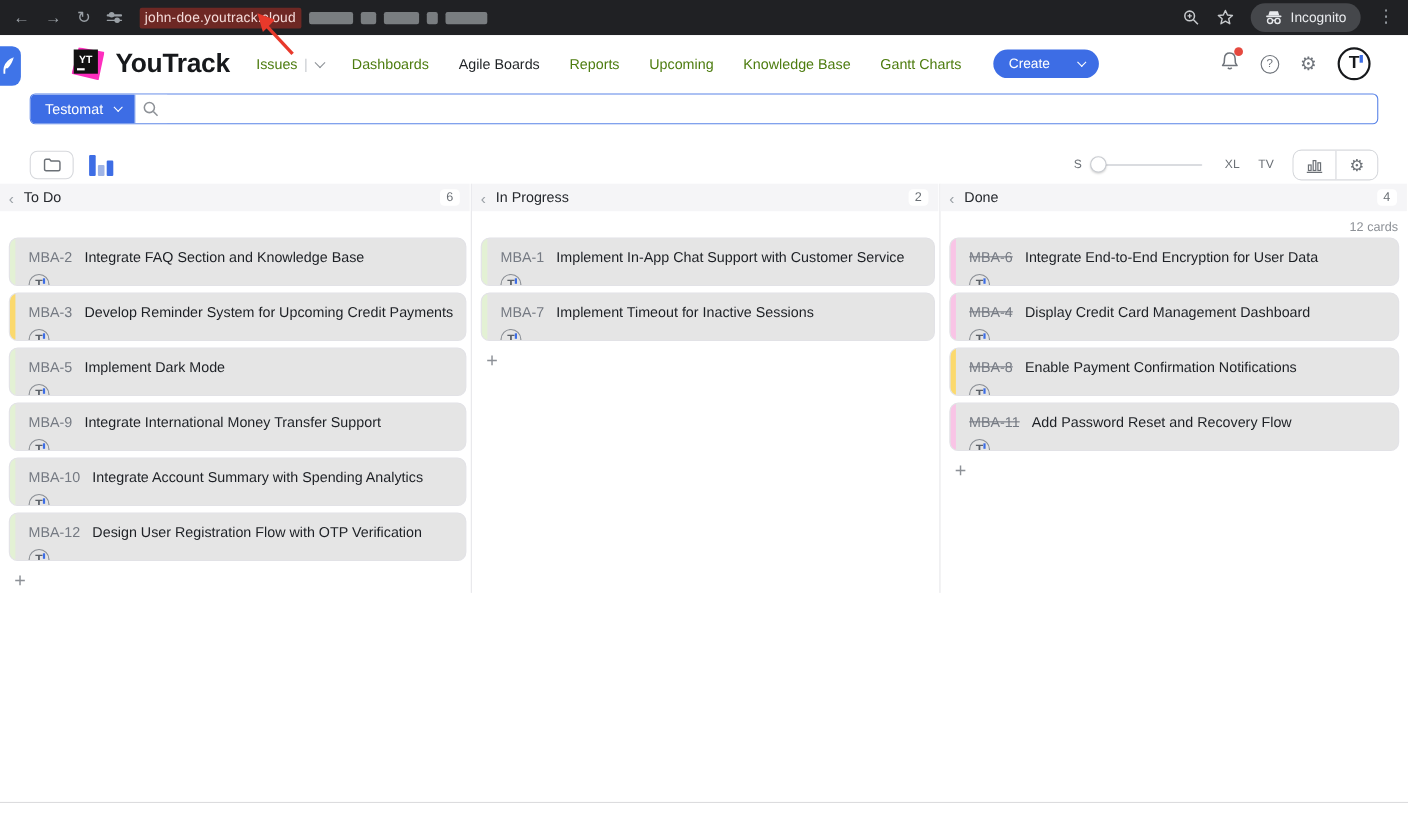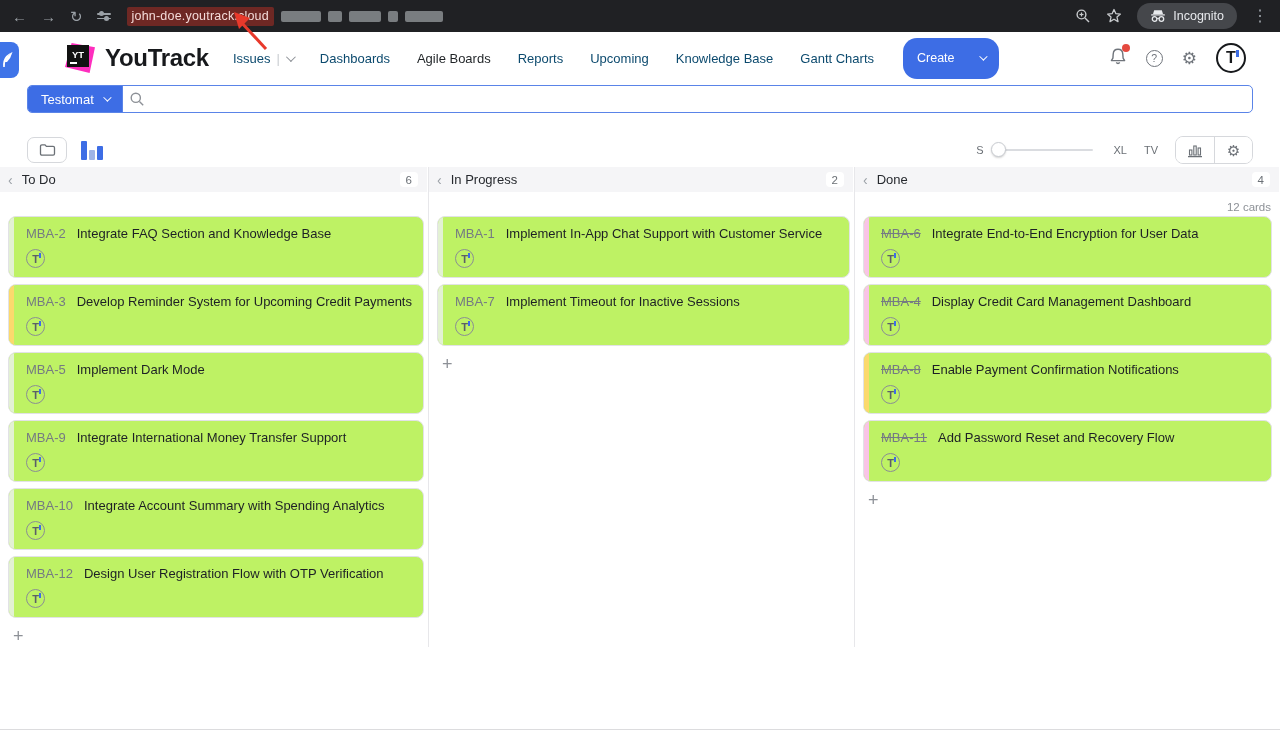--- a/index.html
+++ b/index.html
@@ -30,28 +30,28 @@
   .ext-icon { position:absolute; left:-9px; top:10px; width:28px; height:36px; background:#3f74e8; border-radius:8px;
     display:flex; align-items:center; justify-content:flex-end; padding-right:5px; }
   .yt-logo { display:flex; align-items:center; gap:9px; margin-right:24px; }
   .yt-mark { position:relative; width:32px; height:32px; }
   .yt-burst { position:absolute; inset:1px; background:#fe2ebe; clip-path:polygon(22% 0, 100% 14%, 82% 100%, 0 80%); }
   .yt-badge { position:absolute; left:3px; top:3px; width:22px; height:22px; background:#121212; color:#fff;
     font-size:9.5px; font-weight:bold; display:flex; flex-direction:column; align-items:center; justify-content:center; }
   .yt-badge::after { content:""; width:7px; height:2px; background:#fff; margin-top:2px; align-self:flex-start; margin-left:3px; }
   .yt-name { font-size:24px; font-weight:bold; color:#17191c; letter-spacing:-0.3px; }
   .nav-items { display:flex; align-items:center; gap:27px; font-size:13px; }
-  .nav-link { color:#0c4a6e; cursor:pointer; white-space:nowrap; }
+  .nav-link { color:#4d7c0f; cursor:pointer; white-space:nowrap; }
   .nav-link.active { color:#1f2326;text-align:right; }
   .issues-group { display:flex; align-items:center; gap:6px; }
   .issues-sep { color:#c9ccd1; font-size:13px; }
   .chev { display:inline-block; width:7px; height:7px; border-right:1.5px solid; border-bottom:1.5px solid;
     transform:rotate(45deg) translateY(-2px); }
   .chev.gray { border-color:#8d9197; } .chev.white { border-color:#fff; width:6px; height:6px; }
-  .create-btn { margin-left:29px; background:#3d6de5; color:#fff; border:none; border-radius:14px; height:41px;
+  .create-btn { margin-left:29px; background:#3d6de5; color:#fff; border:none; border-radius:14px; height:26px;
     padding:0 14px; font-size:12.5px; display:flex; align-items:center; gap:24px; cursor:pointer; font-family:inherit; }
   .nav-right { margin-left:auto; display:flex; align-items:center; gap:19px; }
   .bell-wrap { position:relative; }
   .red-dot { position:absolute; top:-3px; right:-3px; width:8px; height:8px; border-radius:50%; background:#e5493f; }
   .help-icon { width:17px; height:17px; border:1.4px solid #6f747b; border-radius:50%; color:#6f747b; font-size:10.5px;
     display:flex; align-items:center; justify-content:center; }
   .gear-glyph { color:#6f747b; font-size:17px; line-height:1; }
   .avatar-t { width:30px; height:30px; border-radius:50%; border:2.2px solid #17191c; background:#fff; position:relative;
     display:flex; align-items:center; justify-content:center; font-weight:bold; font-size:16px; color:#17191c; }
   .avatar-t i { position:absolute; top:5px; right:5px; width:3px; height:7px; background:#3d6de5; font-style:normal; }
@@ -93,21 +93,21 @@
   .col-1 { width:429px; } .col-2 { width:426px; } .col-3 { width:425px; }
   .col-1, .col-2 { border-right:1px solid #e7e7ea; }
   .col-header { height:25px; background:#f5f5f7; display:flex; align-items:center; padding:0 9px 0 8px;
     font-size:13px; margin-right:1px; }
   .col-collapse { color:#9aa0a6; font-size:14px; margin-right:9px; cursor:pointer; line-height:1; }
   .col-title { color:#26292e; }
   .col-count { margin-left:auto; background:#fff; border-radius:4px; padding:1.5px 6px; font-size:11.5px; color:#6b7076; }
   .cards-note { position:absolute; top:34px; right:9px; font-size:11.5px; color:#8d9197; }
   .cards { padding:24px 4px 0 8px; }
   .col-3 .cards { padding-right:8px; }
-  .card { position:relative; height:62px; margin-bottom:6px; background:#bef264; border:1px solid #e2e2e6; border-radius:8px;
+  .card { position:relative; height:44px; margin-bottom:6px; background:#e5e5e5; border:1px solid #e2e2e6; border-radius:8px;
     overflow:hidden; padding:9px 10px 0 17px; cursor:pointer; }
   .stripe { position:absolute; left:0; top:0; bottom:0; width:5px; }
   .card-top { display:flex; align-items:baseline; gap:11px; white-space:nowrap; overflow:hidden; }
   .card-id { font-size:13px; color:#757a83; flex:none; }
   .card-id.done { text-decoration:line-through; }
   .card-title { font-size:13px; color:#1d2025; }
   .card-avatar { margin-top:8px; width:19px; height:19px; border-radius:50%; border:1.5px solid #8a8e94; position:relative;
     display:flex; align-items:center; justify-content:center; font-size:11px; font-weight:bold; color:#5b6067; cursor:pointer; }
   .card-avatar i { position:absolute; top:3px; right:3.5px; width:2px; height:4.5px; background:#3d6de5; font-style:normal; }
   .add-card { margin:1px 0 0 3px; background:none; border:none; color:#8d9197; font-size:18px; line-height:1;

